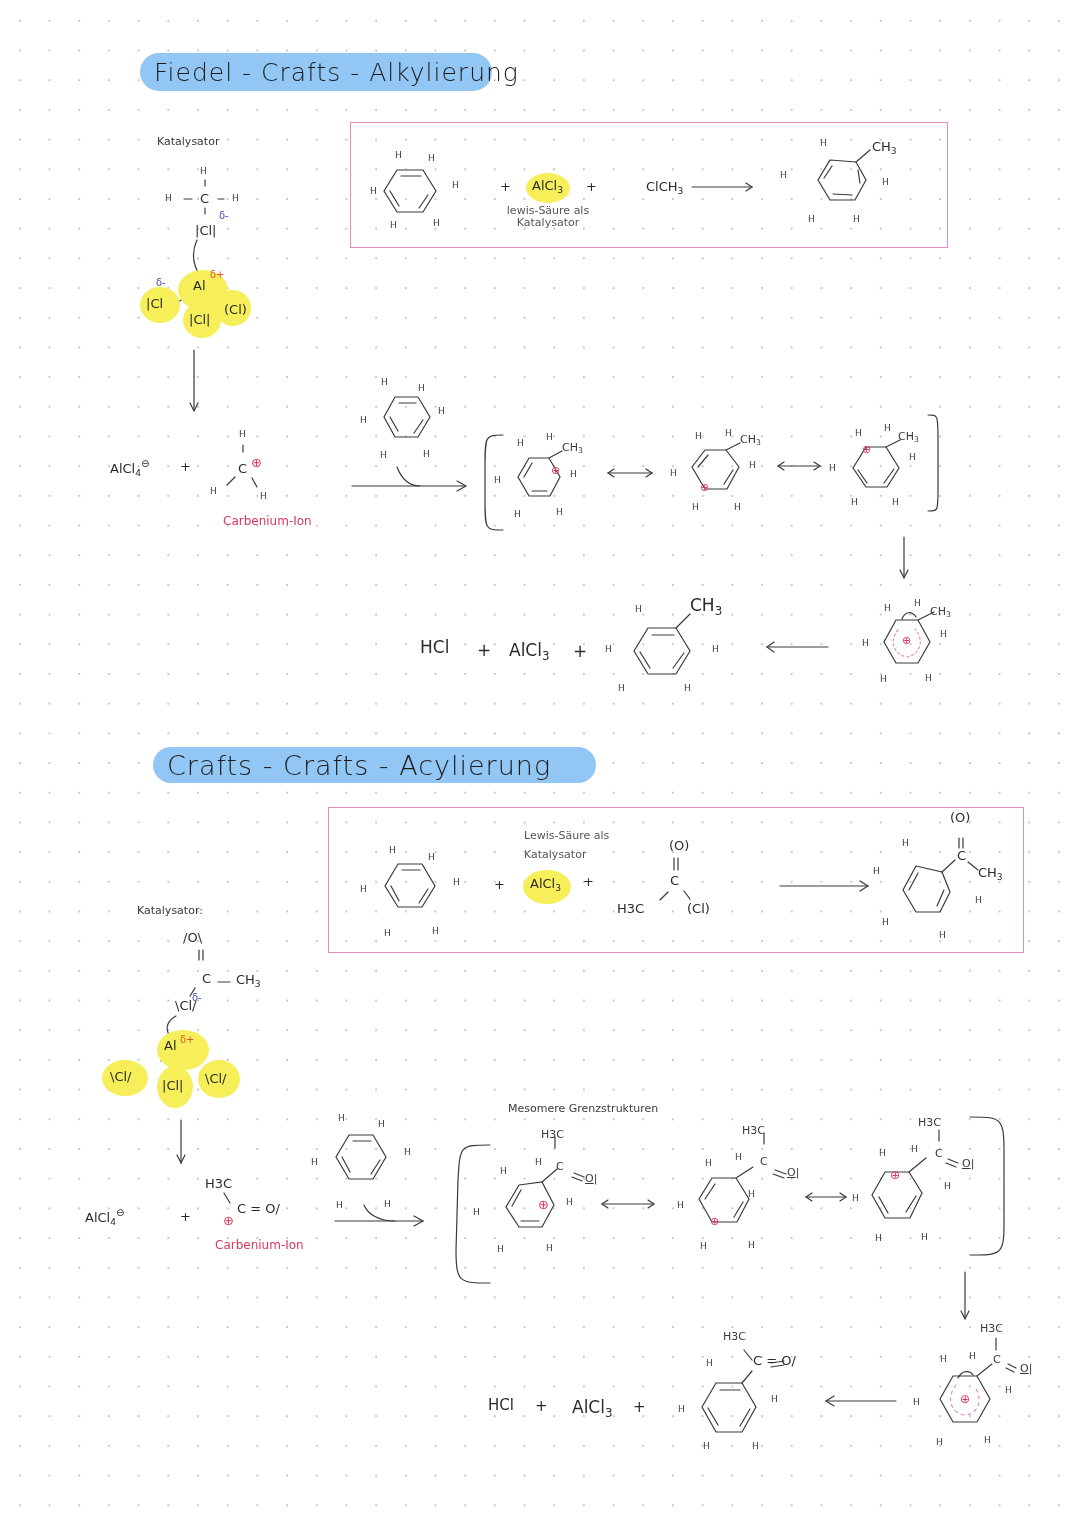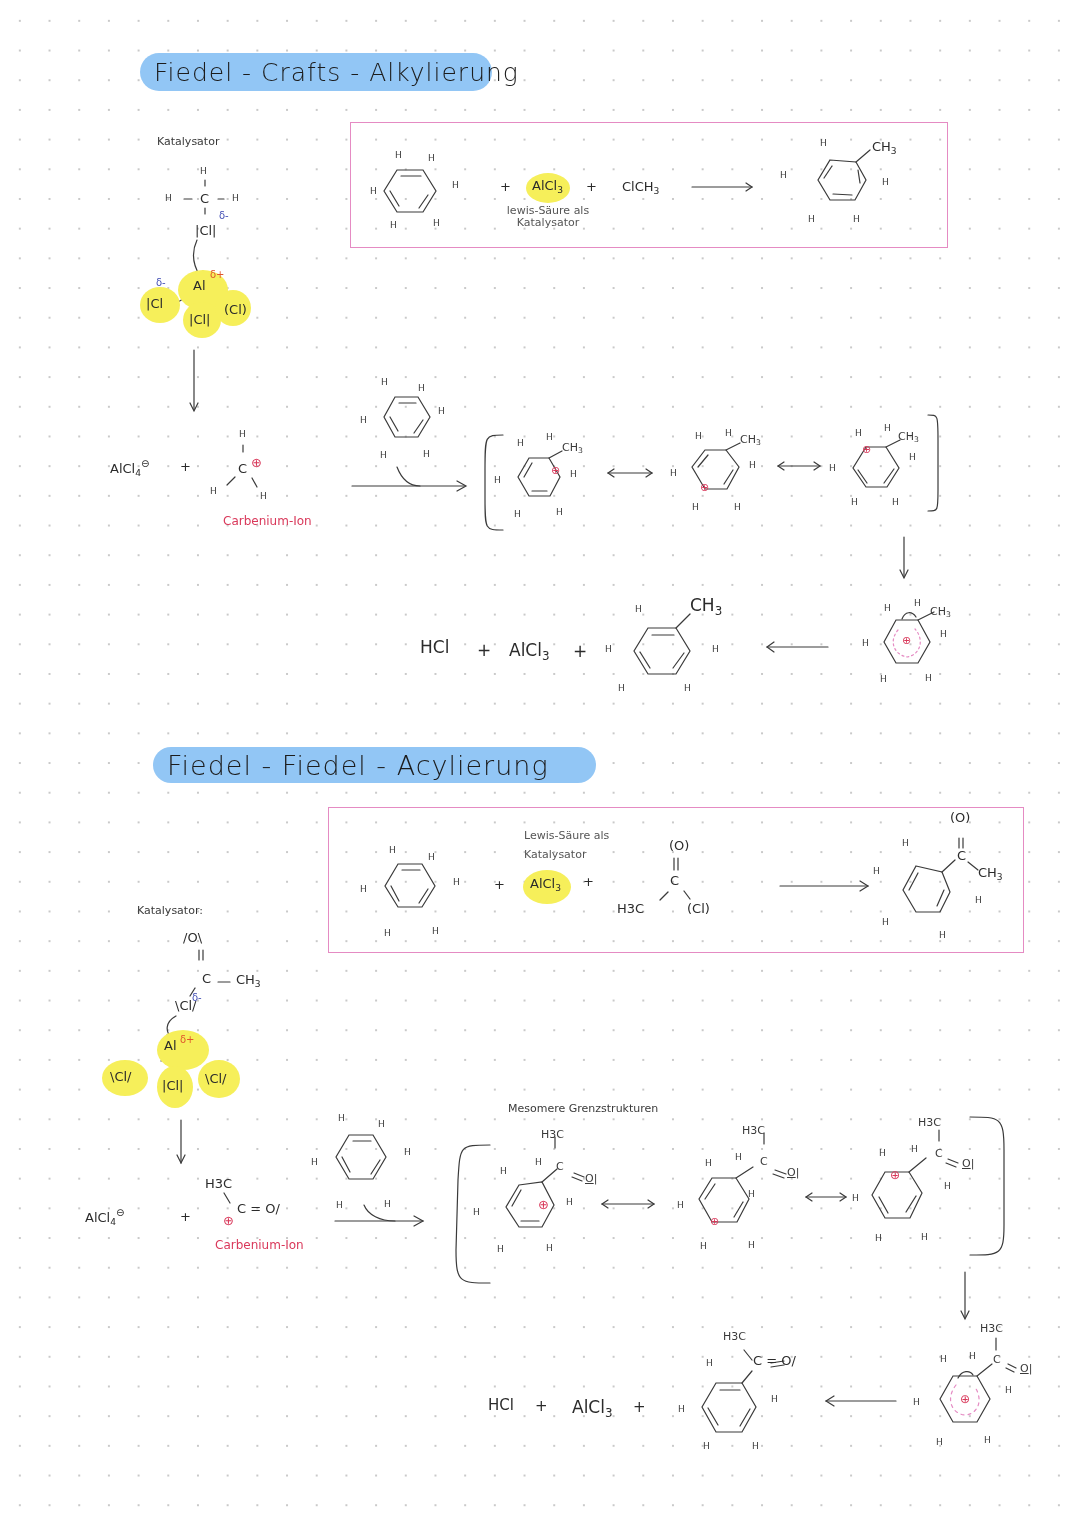--- a/index.html
+++ b/index.html
@@ -263,21 +263,21 @@
 <span class="abs tiny" style="left:428px;top:153px;">H</span>
 <span class="abs tiny" style="left:452px;top:180px;">H</span>
 <span class="abs tiny" style="left:370px;top:186px;">H</span>
 <span class="abs tiny" style="left:390px;top:220px;">H</span>
 <span class="abs tiny" style="left:433px;top:218px;">H</span>
 
 <span class="abs chem-sm" style="left:500px;top:179px;">+</span>
 <div class="hl" style="left:526px;top:173px;width:44px;height:30px;"></div>
 <span class="abs chem-sm" style="left:532px;top:178px;"><span>AlCl</span><sub>3</sub></span>
 <span class="abs chem-sm" style="left:586px;top:179px;">+</span>
-<span class="abs chem-sm" style="left:622px;top:179px;"><span>ClCH</span><sub>3</sub></span>
+<span class="abs chem-sm" style="left:646px;top:179px;"><span>ClCH</span><sub>3</sub></span>
 <div class="abs label-gray" style="left:505px;top:205px;width:86px;">
   <div>lewis-Säure als</div>
   <div>Katalysator</div>
 </div>
 <span class="abs tiny" style="left:820px;top:138px;">H</span>
 <span class="abs chem-sm" style="left:872px;top:139px;"><span>CH</span><sub>3</sub></span>
 <span class="abs tiny" style="left:780px;top:170px;">H</span>
 <span class="abs tiny" style="left:882px;top:177px;">H</span>
 <span class="abs tiny" style="left:808px;top:214px;">H</span>
 <span class="abs tiny" style="left:853px;top:214px;">H</span>
@@ -357,21 +357,21 @@
 
 <span class="abs tiny" style="left:884px;top:603px;">H</span>
 <span class="abs tiny" style="left:914px;top:598px;">H</span>
 <span class="abs small" style="left:930px;top:605px;"><span>CH</span><sub>3</sub></span>
 <span class="abs pos" style="left:902px;top:634px;font-size:11px;">⊕</span>
 <span class="abs tiny" style="left:940px;top:629px;">H</span>
 <span class="abs tiny" style="left:862px;top:638px;">H</span>
 <span class="abs tiny" style="left:880px;top:674px;">H</span>
 <span class="abs tiny" style="left:925px;top:673px;">H</span>
 
-<div class="title-pill t2">Fiedel - Fiedel - Acylierung</div>
+<div class="title-pill t2">Crafts - Crafts - Acylierung</div>
 
 <div class="box" style="left:328px;top:807px;width:694px;height:144px;"></div>
 
 <span class="abs tiny" style="left:389px;top:845px;">H</span>
 <span class="abs tiny" style="left:428px;top:852px;">H</span>
 <span class="abs tiny" style="left:453px;top:877px;">H</span>
 <span class="abs tiny" style="left:360px;top:884px;">H</span>
 <span class="abs tiny" style="left:384px;top:928px;">H</span>
 <span class="abs tiny" style="left:432px;top:926px;">H</span>
 

